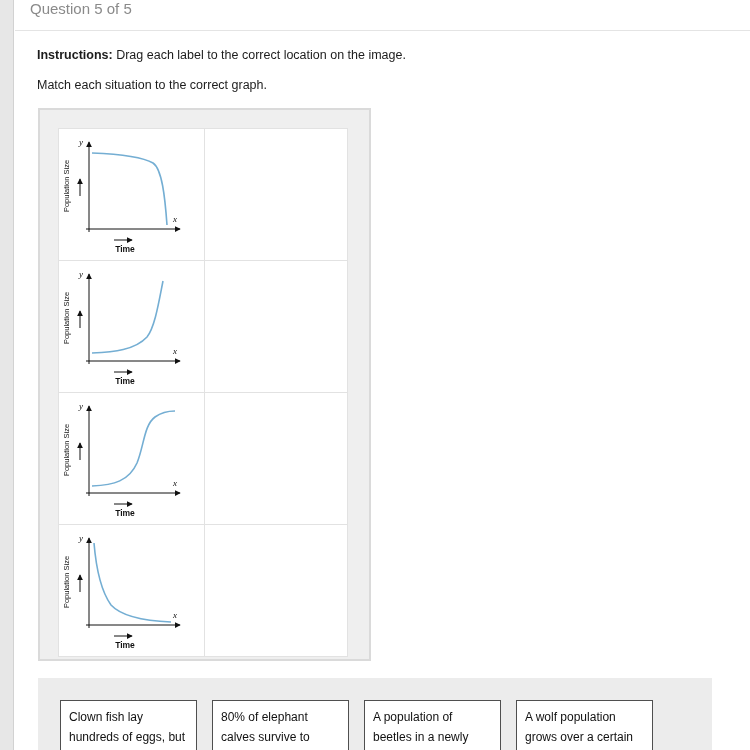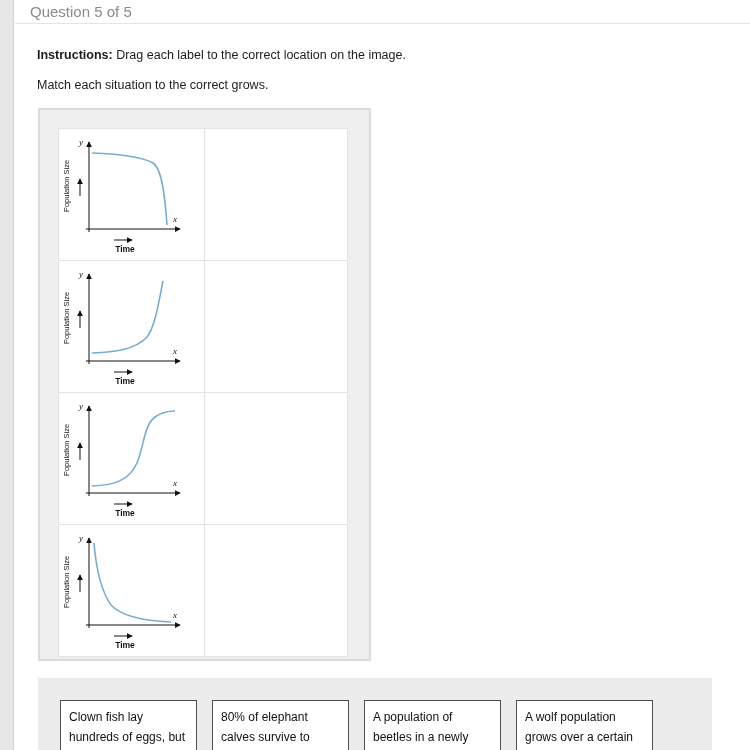--- a/index.html
+++ b/index.html
@@ -2,22 +2,22 @@
 <html><head>
 <meta charset="utf-8">
 <style>
   * { margin:0; padding:0; box-sizing:border-box; }
   html,body { width:750px; height:750px; overflow:hidden; background:#ffffff;
               font-family:"Liberation Sans", sans-serif; }
 
   .side-strip { position:absolute; left:0; top:0; width:14px; height:750px;
                 background:#e7e7e7; border-right:1px solid #d2d2d2; }
 
-  .header { position:absolute; left:15px; top:0; right:0; height:24px;
-            border-bottom:1px solid #e4e4e4; display:flex; align-items:center;
+  .header { position:absolute; left:15px; top:0; right:0; height:31px;
+            border-bottom:1px solid #e4e4e4; display:flex; align-items:flex-start;
             padding-left:15px; }
   .header-title { color:#8a8a8a; font-size:15px; }
 
   .instructions { position:absolute; left:37px; top:48px; font-size:12.5px; color:#1c1c1c;text-align:center; }
   .instructions b { font-weight:bold; }
   .match-line { position:absolute; left:37px; top:78px; font-size:12.5px; color:#1c1c1c; }
 
   .graph-panel { position:absolute; left:38px; top:108px; width:333px; height:553px;
                  background:#efefef; border:2px solid #dadada; padding:18px; }
   .graph-table { border-collapse:collapse; background:#ffffff; }
@@ -48,21 +48,21 @@
 
 <div class="side-strip"></div>
 
 <div class="header">
   <span class="header-title">Question 5 of 5</span>
 </div>
 
 <div class="instructions">
   <b>Instructions:</b><span> Drag each label to the correct location on the image.</span>
 </div>
-<div class="match-line">Match each situation to the correct grows.</div>
+<div class="match-line">Match each situation to the correct graph.</div>
 
 <div class="graph-panel">
   <table class="graph-table">
     <tbody>
 
       <tr>
         <td class="graph-cell">
           <svg width="145" height="127" viewBox="0 0 145 127">
             <line x1="30" y1="103" x2="30" y2="13" stroke="#111" stroke-width="1" marker-end="url(#arrow)"></line>
             <line x1="27" y1="100" x2="121" y2="100" stroke="#111" stroke-width="1" marker-end="url(#arrow)"></line>

